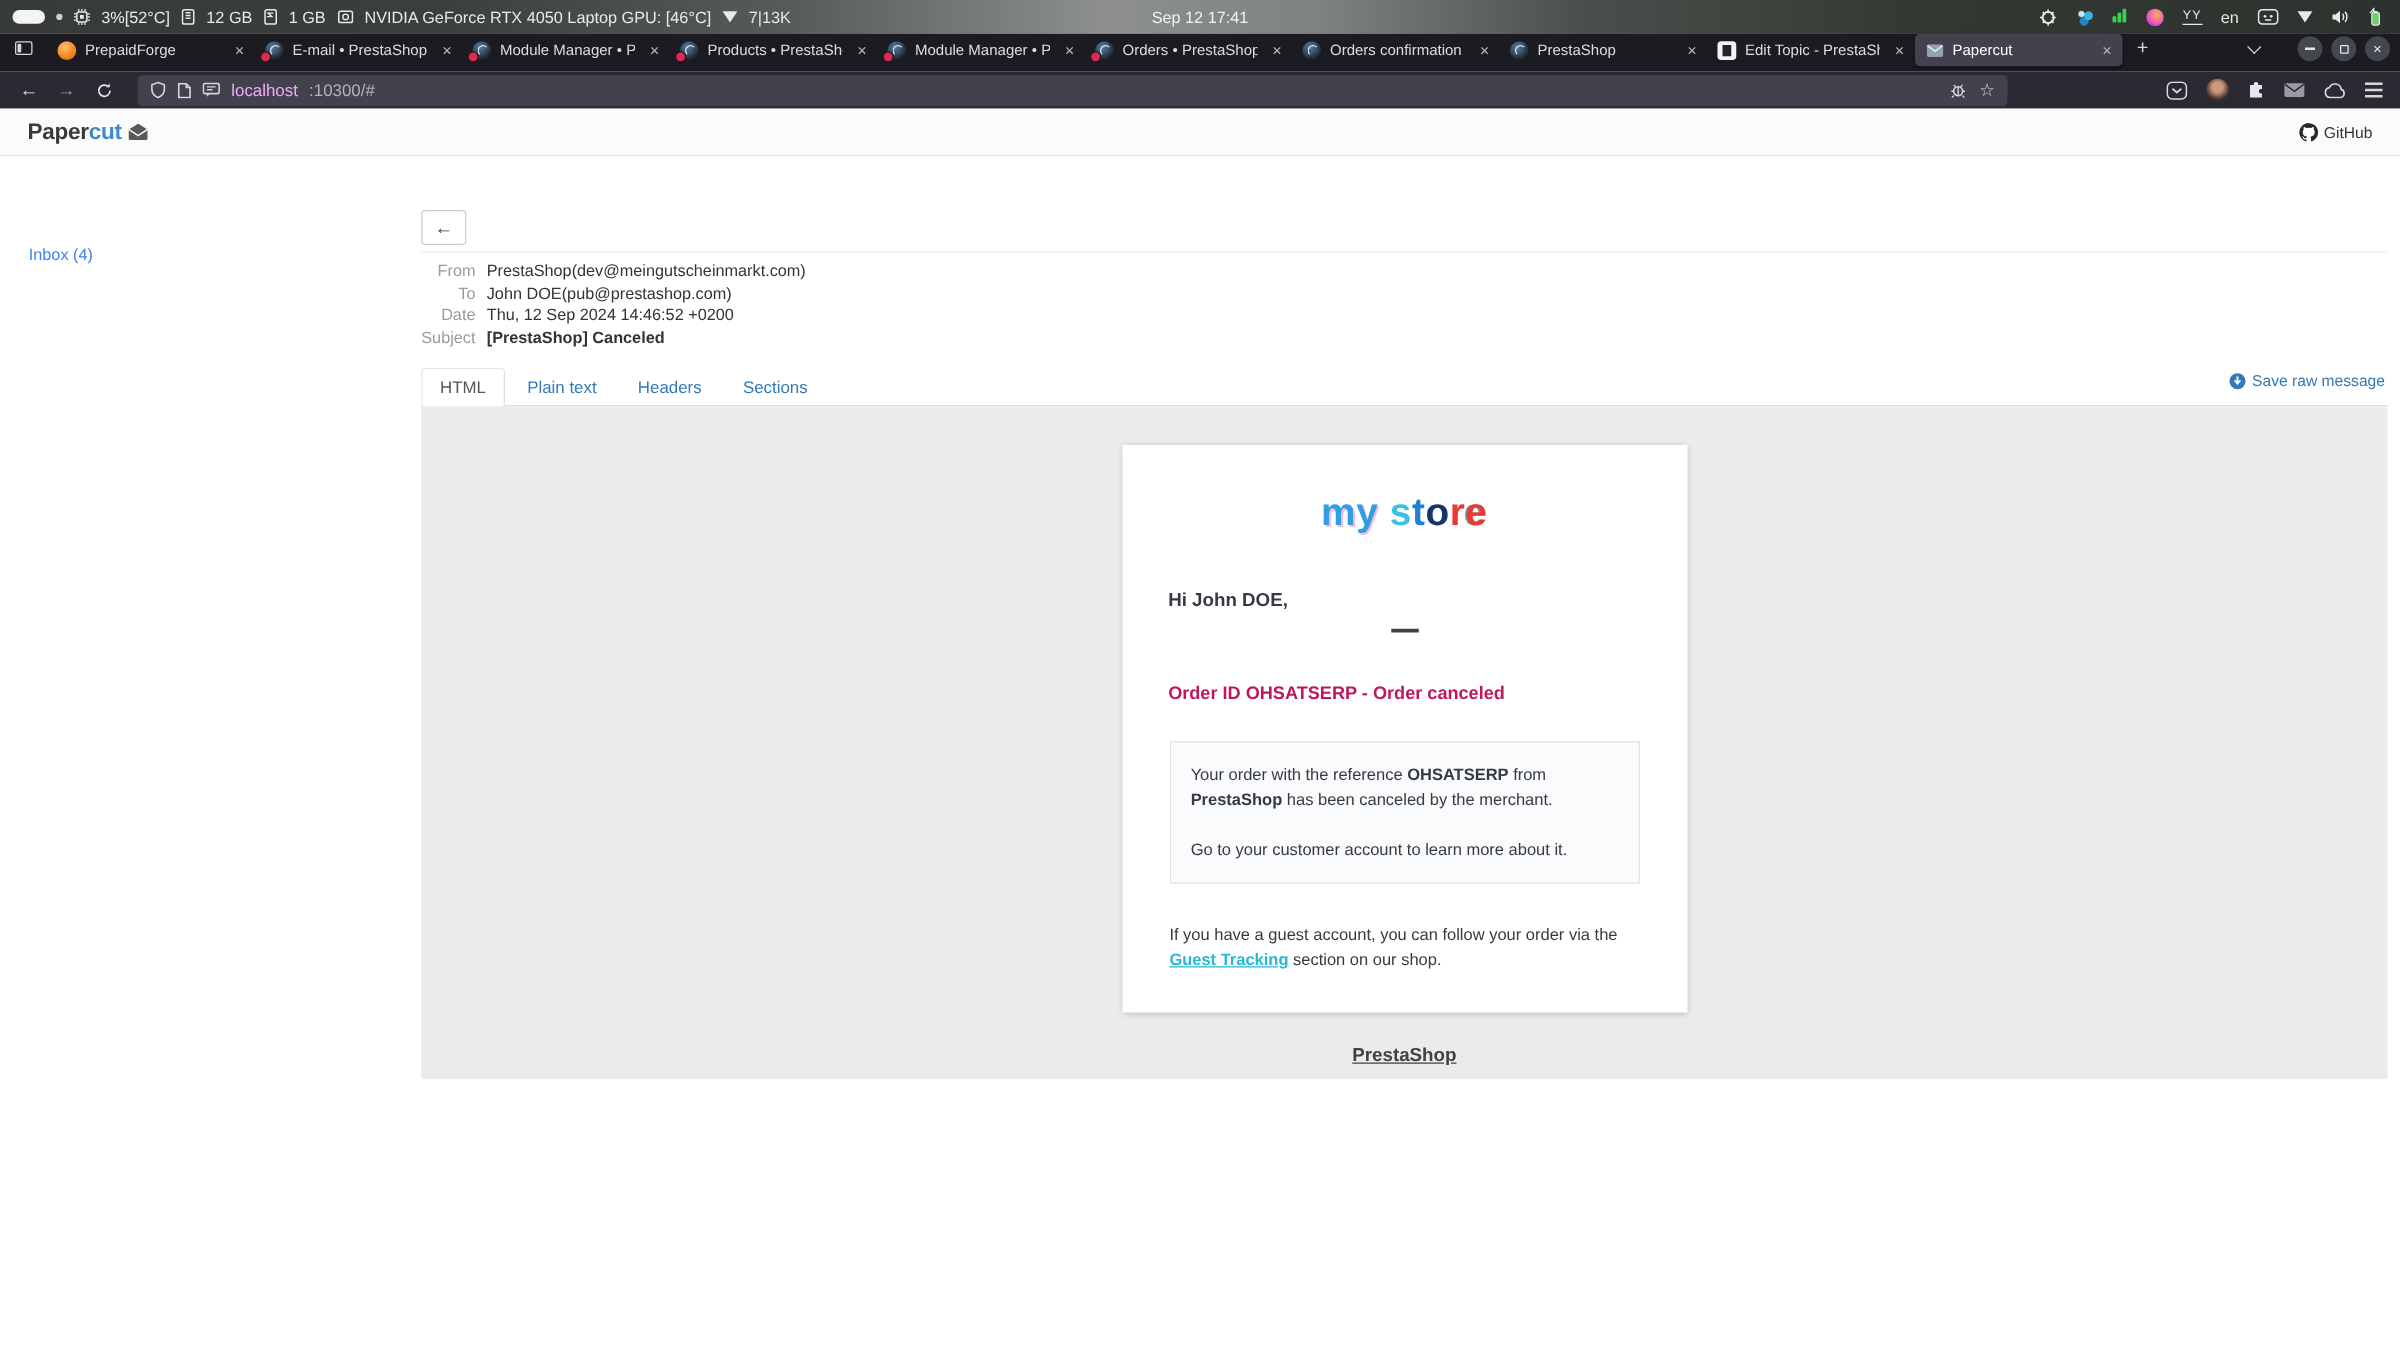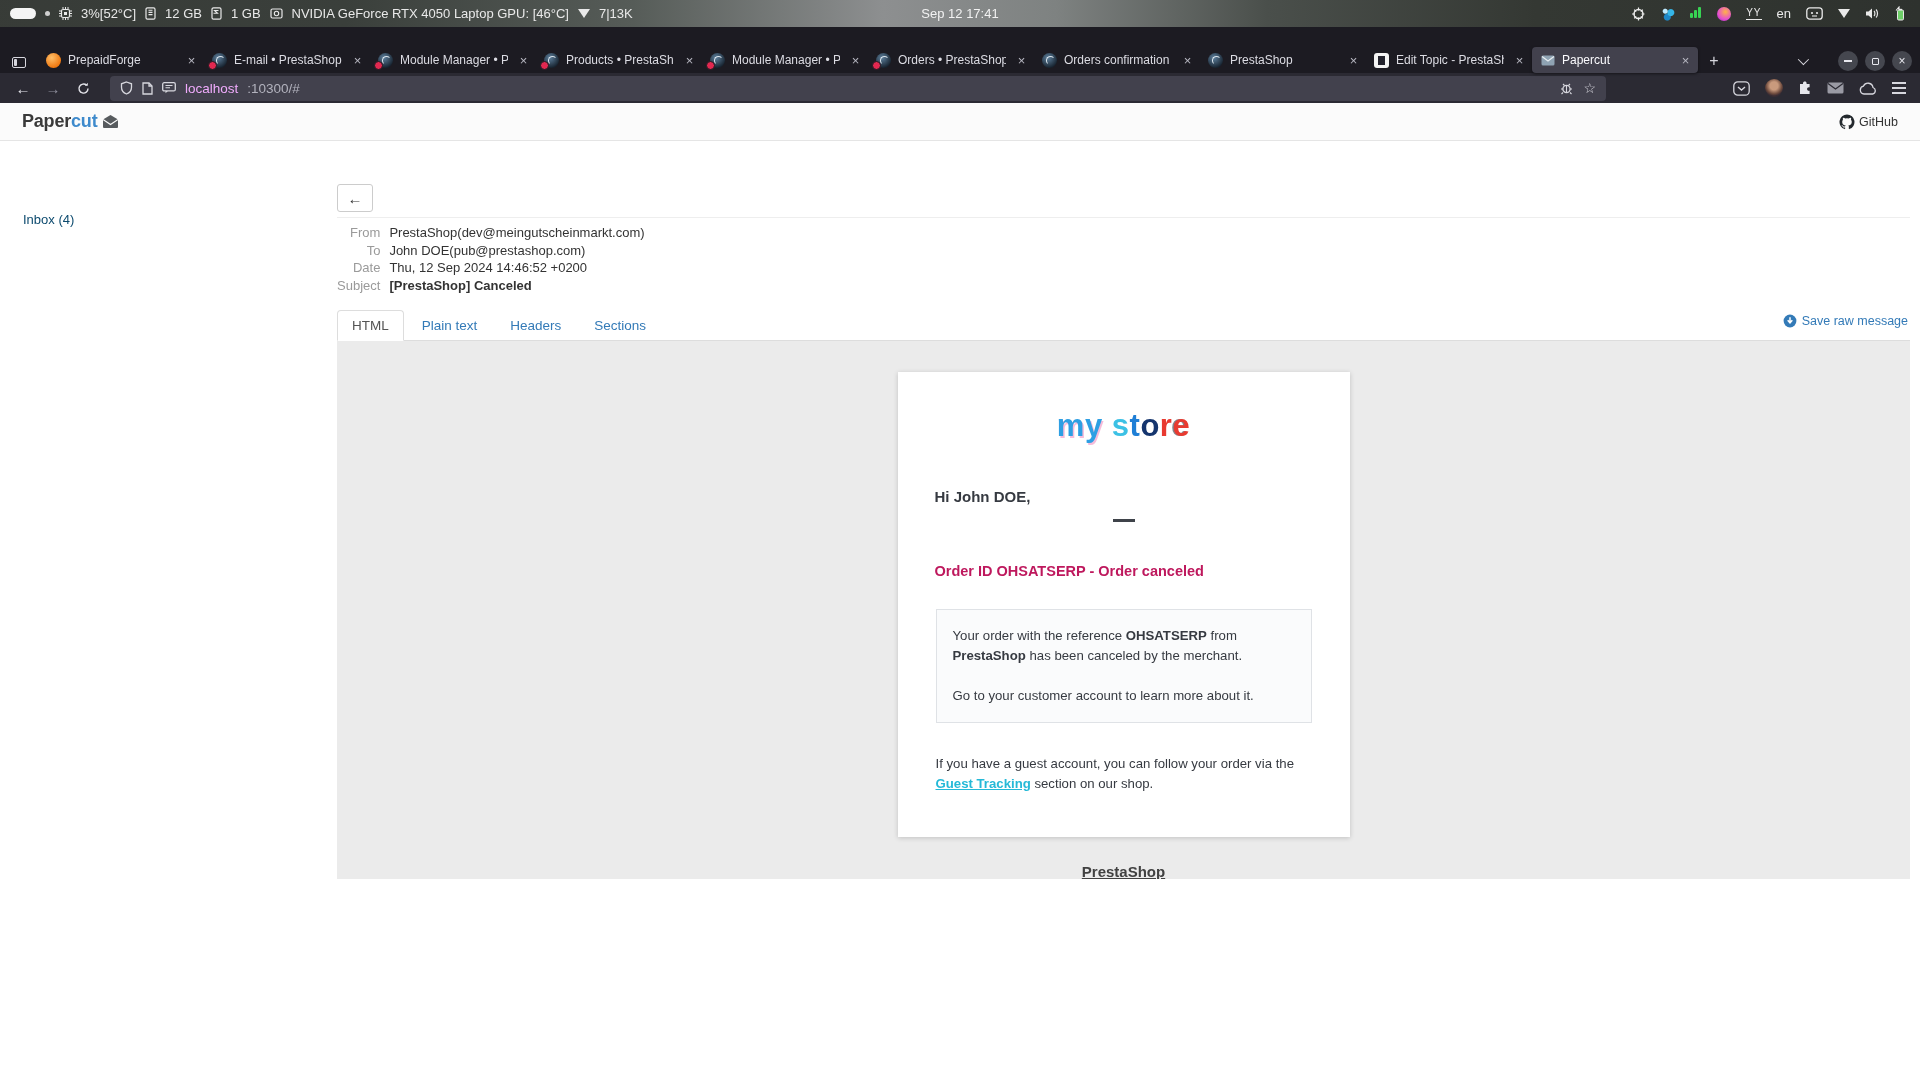--- a/index.html
+++ b/index.html
@@ -20,21 +20,21 @@
   .dotsep{ width:5px; height:5px; background:#cfcfcf; border-radius:50%; }
   .sysico{ display:inline-flex; align-items:center; }
   .kbd-ind{ border-bottom:1px solid #e9e9e9; padding-bottom:1px; font-size:10px; letter-spacing:1px;}
   .tri{ width:0;height:0;border-left:6px solid transparent;border-right:6px solid transparent;border-top:9px solid #e9e9e9; }
   .bars i{ display:inline-block; width:3px; background:#37d353; margin-right:1px; border-radius:1px;}
   .bars i:nth-child(1){height:5px} .bars i:nth-child(2){height:8px} .bars i:nth-child(3){height:11px}
   .flame{ width:14px;height:14px;border-radius:50%; background:radial-gradient(circle at 60% 35%, #ffb347, #e54fd0 60%, #8e24aa); }
   .bluedots{ width:14px;height:14px; background:radial-gradient(circle at 30% 30%,#bfeaff 2px,transparent 3px),radial-gradient(circle at 70% 40%,#35b6e8 3px,transparent 4px),radial-gradient(circle at 45% 72%,#1e88c9 3px,transparent 4px); }
 
   
-  .tabbar{ height:46px; background:#1c1b22; display:flex; align-items:flex-end; padding:0 8px 0 6px; }
+  .tabbar{ height:30px; background:#1c1b22; display:flex; align-items:flex-start; padding:0 8px 0 6px; }
   .fxview{ width:26px; height:22px; border-radius:4px; display:flex; align-items:center; justify-content:center; margin-right:6px;}
   .fxview span{ width:14px; height:11px; border:1.4px solid #d7d7de; border-radius:2px; position:relative; display:block;}
   .fxview span::before{ content:""; position:absolute; left:1px; top:1px; bottom:1px; width:3px; background:#d7d7de; border-radius:1px;}
   .tab{ width:166px; height:26px; border-radius:4px; display:flex; align-items:center; gap:7px; padding:0 4px 0 8px; color:#dcdce3; position:relative; flex:none;}
   .tab .tlabel{ flex:1; font-size:12px; white-space:nowrap; overflow:hidden; }
   .tab .tclose{ width:17px; text-align:center; color:#b9b9c3; font-size:13px; flex:none;}
   .tab.active{ background:#42414d; color:#fbfbfe; box-shadow:0 1px 3px rgba(0,0,0,.5);}
   .fav{ width:15px; height:15px; border-radius:50%; position:relative; flex:none;}
   .fav-prepaidforge{ background:radial-gradient(circle at 38% 32%, #ffc069, #ef7911 70%); }
   .fav-prestashop{ background:radial-gradient(circle at 40% 32%, #5d7f9c, #16222e 75%); }
@@ -64,35 +64,35 @@
   .hamb{ width:14px; display:flex; flex-direction:column; gap:3px;}
   .hamb i{ height:1.7px; background:#d7d7de; display:block;}
 
   
   .page{ height:993px; background:#fff; display:flex; flex-direction:column;}
   .pc-header{ height:38px; background:#fbfbfb; border-bottom:1px solid #e5e5e5; display:flex; align-items:center; padding:0 22px; flex:none;}
   .pc-logo{ font-size:18px; font-weight:bold; color:#3a3a3a; display:flex; align-items:center; gap:5px; letter-spacing:-0.2px;}
   .pc-logo .cut{ color:#3e8acc; }
   .gh{ margin-left:auto; display:flex; align-items:center; gap:4px; font-size:12.5px; color:#333;}
   .content{ position:relative; flex:1; }
-  .inbox-link{ position:absolute; left:23px; top:71px; font-size:13px; color:#0c4a6e; cursor:pointer;}
+  .inbox-link{ position:absolute; left:23px; top:71px; font-size:13px; color:#3b82f6; cursor:pointer;}
   .main{ margin-left:337px; margin-right:10px; padding-top:43px;}
   .back-btn{ width:36px; height:28px; background:#fff; border:1px solid #ccc; border-radius:3px; color:#333; font-size:15px; display:flex; align-items:center; justify-content:center; cursor:pointer;}
   .main hr{ border:none; border-top:1px solid #eee; margin:5px 0 6px;}
   .meta{ font-size:13px; color:#333; border-collapse:collapse;}
   .meta td{ padding:1px 0; line-height:15.5px;}
   .meta .lbl{ color:#9a9a9a; text-align:right; padding-right:9px; white-space:nowrap;}
   .meta .subj{ font-weight:bold; }
   .tabs-row{ margin-top:13px; border-bottom:1px solid #ddd; display:flex; align-items:flex-end; height:34px; position:relative;}
   .ptab{ padding:7px 14px; font-size:13.5px; color:#337ab7; margin-right:3px; border:1px solid transparent; border-radius:4px 4px 0 0; margin-bottom:-1px; cursor:pointer;}
   .ptab.active{ color:#555; background:#fff; border-color:#ddd #ddd transparent #ddd; cursor:default;}
   .save-raw{ position:absolute; right:2px; top:7px; color:#337ab7; font-size:12.5px; display:flex; align-items:center; gap:5px; cursor:pointer;}
 
   .preview{ background:#ebebeb; height:538px; overflow:hidden;}
-  .mail-card{ width:452px; margin:31px auto 0; background:#fff; box-shadow:0 1px 5px rgba(0,0,0,.18); padding-bottom:43px;}
+  .mail-card{ width:452px; margin:31px auto 0; background:#fff; box-shadow:0 1px 5px rgba(0,0,0,.18); padding-bottom:32px;}
   .shop-logo{ padding-top:36px; text-align:center; font-size:31px; font-weight:bold; letter-spacing:0.5px;}
   .shop-logo .lm{ color:#2e9fe3; text-shadow:1.5px 1.5px 0 rgba(228,62,150,.35);}
   .shop-logo .ly{ color:#2e9fe3; text-shadow:1.5px 1.5px 0 rgba(228,62,150,.35);}
   .shop-logo .ls{ color:#3cc1e5; }
   .shop-logo .lt{ color:#1f7fd6; }
   .shop-logo .lo{ color:#15356e; }
   .shop-logo .lr{ color:#e83a30; }
   .shop-logo .le{ color:#e83a30; text-shadow:-1.5px 0 0 rgba(30,30,40,.55);}
   .greeting{ margin:44px 37px 0; font-size:15px; font-weight:bold; color:#363a41;}
   .dash-divider{ width:22px; height:3px; background:#3f434a; margin:14px auto 0;}

